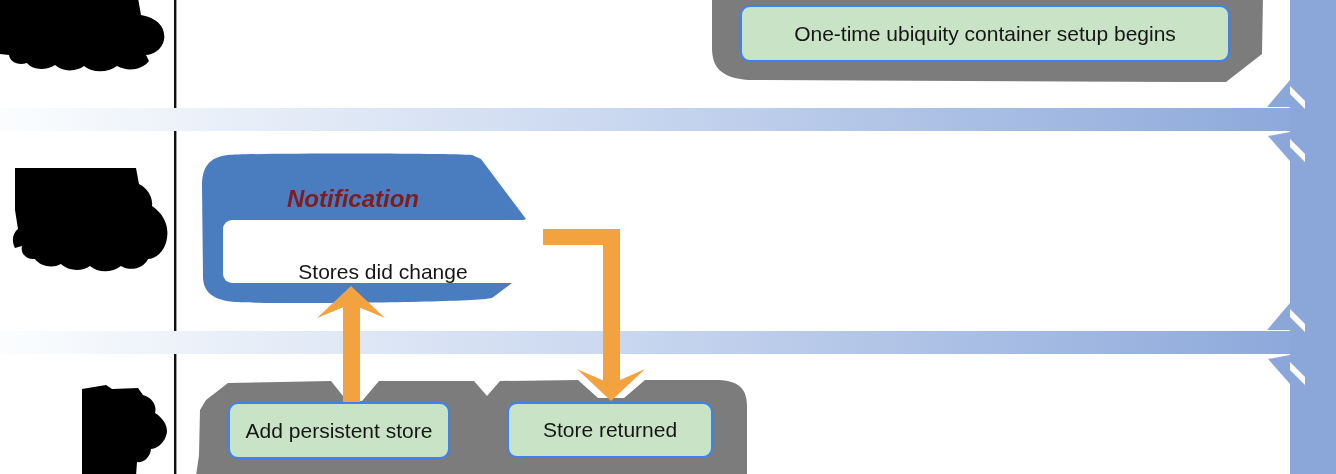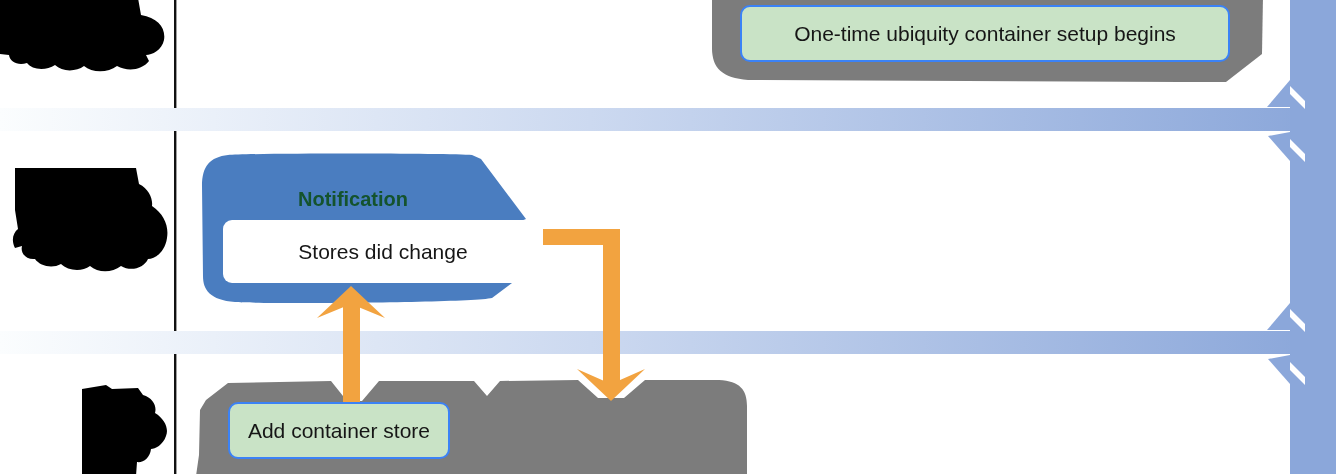--- a/index.html
+++ b/index.html
@@ -3,21 +3,21 @@
 <meta charset="utf-8">
 <style>
   html,body{margin:0;padding:0;background:#fff;}
   .canvas{position:relative;width:1336px;height:474px;overflow:hidden;background:#fff;
           font-family:"Liberation Sans",sans-serif;}
   .canvas svg{position:absolute;left:0;top:0;z-index:1;}
   .box{position:absolute;z-index:2;display:flex;align-items:center;justify-content:center;
        text-align:center;color:#161616;font-size:21px;line-height:1.1;}
   .green{background:#c9e3c6;border:2px solid #3b82f6;border-radius:10px;}
   .white-box{background:#ffffff;border-radius:9px;}
-  .notif-label{color:#14532d;font-weight:bold;font-size:20px;background:transparent;}
+  .notif-label{color:#7f1d1d;font-weight:bold;font-size:24px;background:transparent;font-style:italic;}
 </style>
 </head>
 <body>
 
 <div class="canvas">
 
   <svg width="1336" height="474" viewBox="0 0 1336 474">
     <defs>
       <linearGradient id="bandGrad" x1="0" y1="0" x2="1" y2="0">
         <stop offset="0" stop-color="#fbfdfe"></stop>
@@ -84,22 +84,25 @@
   </svg>
 
   <div class="box green" style="left:740px;top:5px;width:486px;height:53px;">
     <span>One-time ubiquity container setup begins</span>
   </div>
 
   <div class="box notif-label" style="left:208px;top:186px;width:290px;height:26px;">
     <span>Notification</span>
   </div>
 
-  <div class="box white-box" style="left:223px;top:220px;width:320px;height:63px;">
+  <div class="box white-box" style="left:223px;top:220px;width:320px;height:63px;align-items:flex-end;">
     <span>Stores did change</span>
   </div>
 
   <div class="box green" style="left:228px;top:402px;width:218px;height:53px;">
-    <span>Add container store</span>
+    <span>Add persistent store</span>
   </div>
 
+  <div class="box green" style="left:507px;top:402px;width:202px;height:52px;">
+    <span>Store returned</span>
+  </div>
 
 </div>
 
 </body></html>

